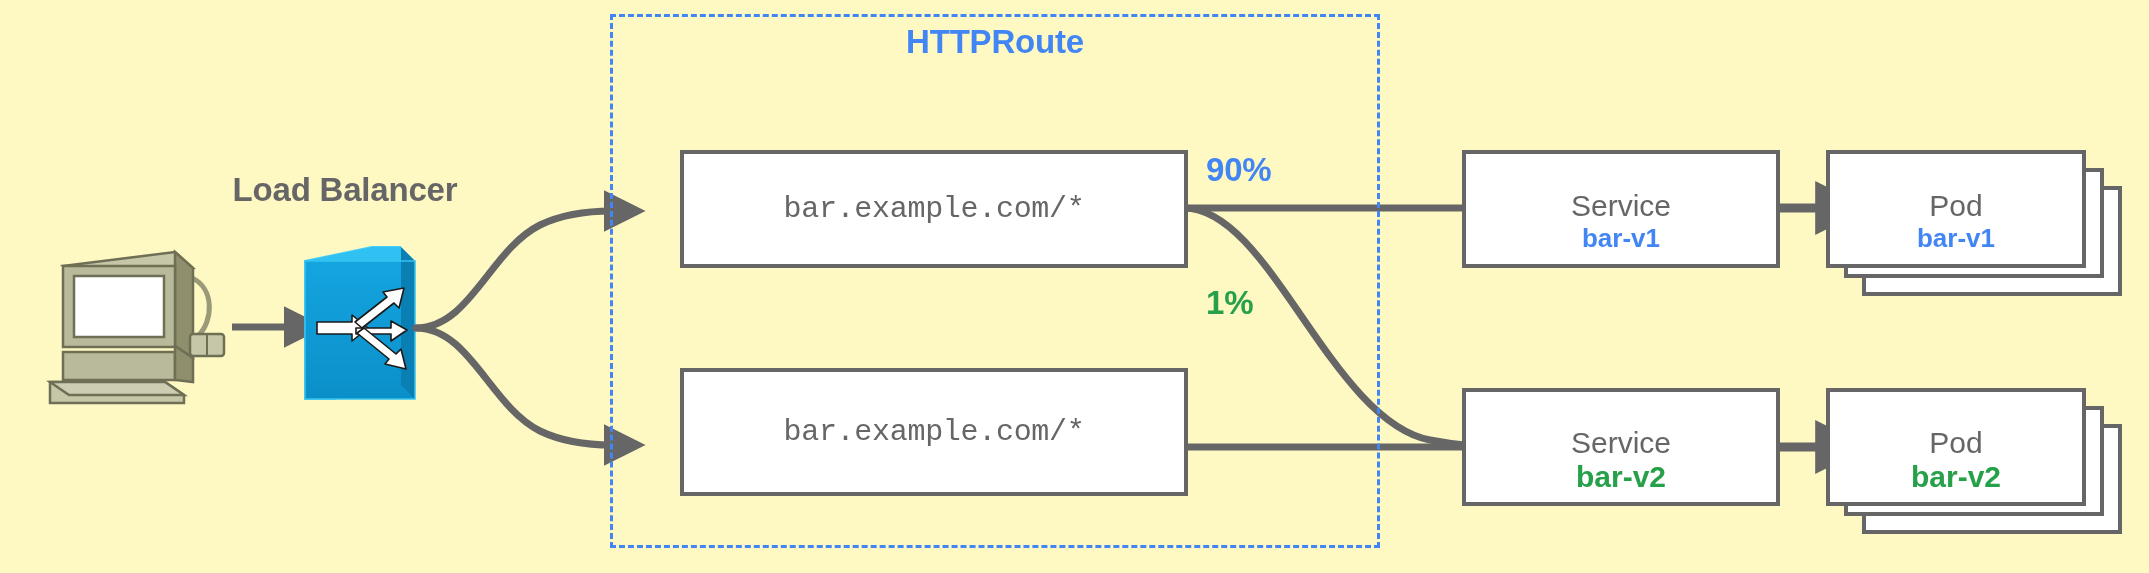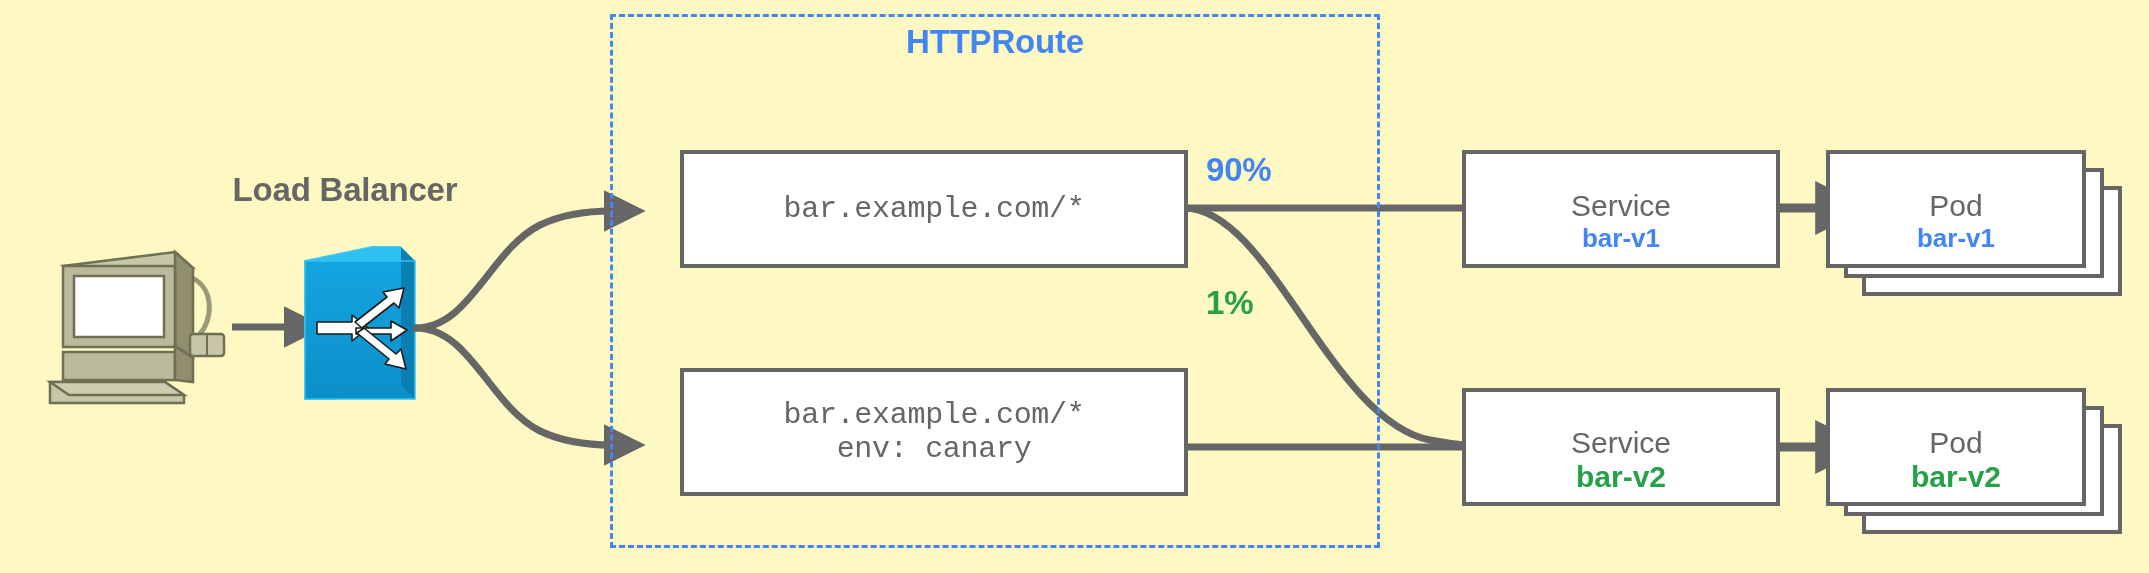--- a/index.html
+++ b/index.html
@@ -184,21 +184,20 @@
   </div>
 
   <div class="lbl lb-title" style="left:200px; top:150px; width:290px;">Load Balancer</div>
 
   <div class="rbox" style="left:680px; top:150px; width:508px; height:118px;">
     <div class="box-text">bar.example.com/*</div>
   </div>
 
   <div class="rbox" style="left:680px; top:368px; width:508px; height:128px;">
     <div class="box-text">bar.example.com/*</div>
-    <div class="box-text">env: canary</div>
   </div>
 
   <div class="lbl pct pct-blue" style="left:1206px; top:150px; width:120px; text-align:left;">90%</div>
 
   <div class="lbl pct pct-green" style="left:1206px; top:283px; width:120px; text-align:left;">1%</div>
 
   <div class="rbox" style="left:1462px; top:150px; width:318px; height:118px;">
     <div class="kind">Service</div>
     <div class="name-blue">bar-v1</div>
   </div>

